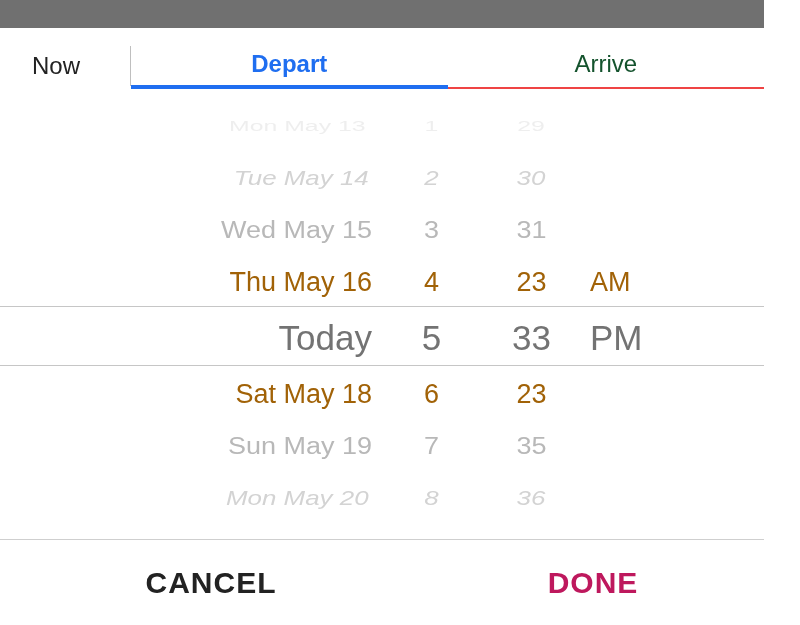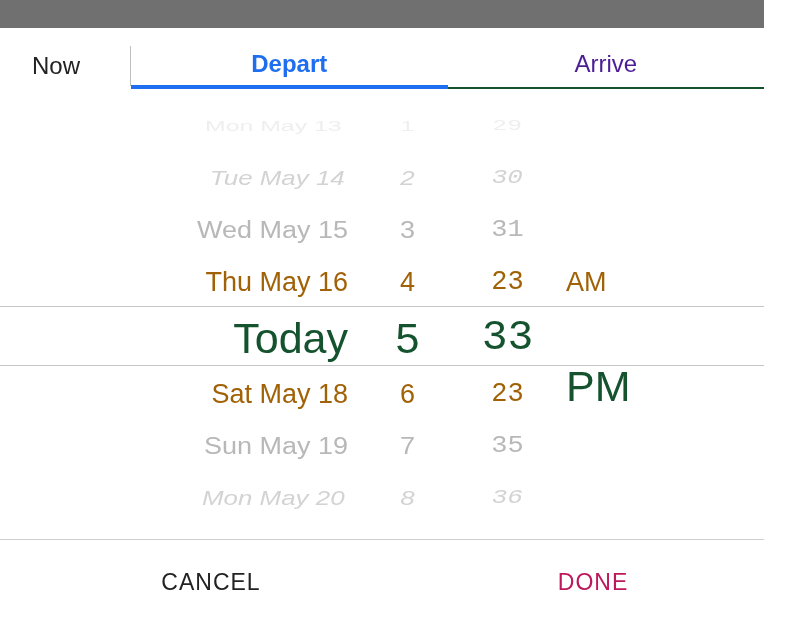--- a/index.html
+++ b/index.html
@@ -26,62 +26,63 @@
   }
   .vdiv {
     width: 1px;
     height: 40px;
     background: #bfbfbf;
   }
   .tab {
     flex: 1;
     text-align: center;
     font-size: 24px;
-    color: #4c1d95;
+    color: #14532d;
     height: 46px;
     line-height: 42px;
-    border-bottom: 2px solid #14532d;
+    border-bottom: 2px solid #ef4444;
     cursor: pointer;
   }
   .tab.active {
     color: #1f6ef0;
     font-weight: 700;
     border-bottom: 4px solid #1f6ef0;
   }
 
   .picker-wrap {
     position: relative;
     flex: 1;
     overflow: hidden;
   }
   .picker-cols {
     display: flex;
     position: absolute;
     inset: 0;
     padding-left: 40px;
     padding-right: 56px;
+    margin-left: 24px;
   }
   .col { display: flex; flex-direction: column; align-items: center; }
   .col-date { flex: 0 0 320px; align-items: flex-end; padding-right: 12px; }
   .col-hour { flex: 0 0 95px; }
   .col-min  { flex: 0 0 105px; }
   .col-ampm { flex: 0 0 100px; align-items: flex-start; padding-left: 6px; }
 
   .slot {
     height: 52px;
     line-height: 52px;
     font-size: 27px;
     color: #7d7d7d;
     white-space: nowrap;
   }
   .date-slot { text-align: right; }
   .slot.fade1 { color: #b8b8b8; transform: scaleY(0.92); }
   .slot.fade2 { color: #d3d3d3; font-style: italic; transform: scaleY(0.78) scaleX(0.96); }
   .slot.fade3 { color: #e4e4e4; transform: scaleY(0.55) scaleX(0.92); opacity: 0.6; }
-  .slot.sel  { color: #14532d; font-size: 43px; font-weight: 400; }
+  .slot.sel  { color: #737373; font-size: 35px; font-weight: 400; }
   .slot.near { color: #a16207; }
 
   .sel-band {
     position: absolute;
     left: 0; right: 0;
     height: 60px;
     top: 210px;
     border-top: 1px solid #c6c6c6;
     border-bottom: 1px solid #c6c6c6;
     pointer-events: none;
@@ -98,22 +99,22 @@
   .buttons {
     height: 86px;
     border-top: 1px solid #cfcfcf;
     display: flex;
   }
   .btn {
     flex: 1;
     display: flex;
     align-items: center;
     justify-content: center;
-    font-size: 23px;
-    font-weight: 400;
+    font-size: 30px;
+    font-weight: 700;
     letter-spacing: 1px;
     cursor: pointer;
     margin-left: 40px;
   }
   .btn-cancel { color: #222; }
   .btn-done   { color: #be185d; }
 
   .gap-above-buttons { height: 24px; }
 </style>
 </head>
@@ -156,35 +157,35 @@
           <div class="slot near">4</div>
           <div class="slot sel" style="height:60px;line-height:60px;">5</div>
           <div class="slot near">6</div>
           <div class="slot fade1">7</div>
           <div class="slot fade2">8</div>
 
         </div>
       </div>
 
       <div class="col col-min">
-        <div class="col-inner" style="top:4px; left:0; right:0; align-items:center;font-family:Liberation Mono, monospace;">
+        <div class="col-inner" style="top:4px; left:0; right:0; align-items:center;">
           <div class="slot fade3">29</div>
           <div class="slot fade2">30</div>
           <div class="slot fade1">31</div>
           <div class="slot near">23</div>
           <div class="slot sel" style="height:60px;line-height:60px;">33</div>
           <div class="slot near">23</div>
           <div class="slot fade1">35</div>
           <div class="slot fade2">36</div>
 
         </div>
       </div>
 
       <div class="col col-ampm">
-        <div class="col-inner" style="top:160px; left:6px; align-items:flex-start;gap:48px;">
+        <div class="col-inner" style="top:160px; left:6px; align-items:flex-start;">
           <div class="slot near">AM</div>
           <div class="slot sel" style="height:60px;line-height:60px;">PM</div>
         </div>
       </div>
 
     </div>
   </div>
 
   <div class="gap-above-buttons"></div>
 

